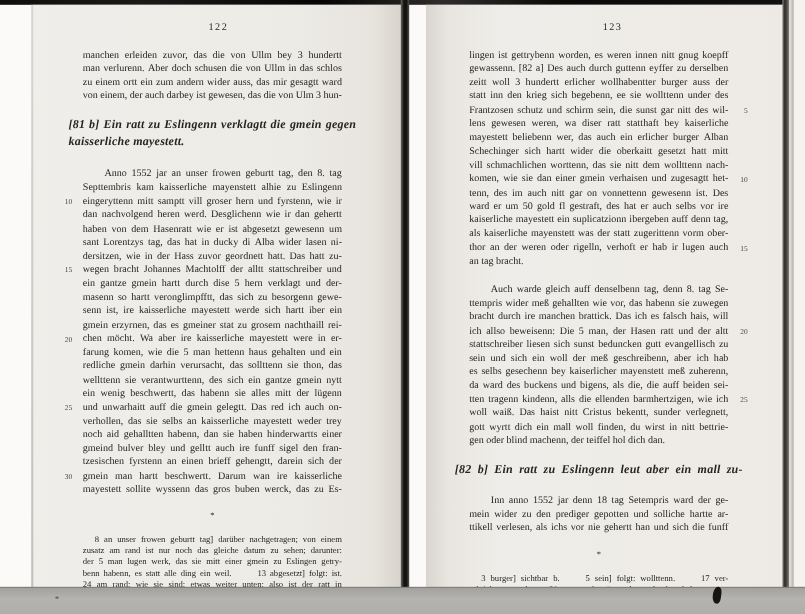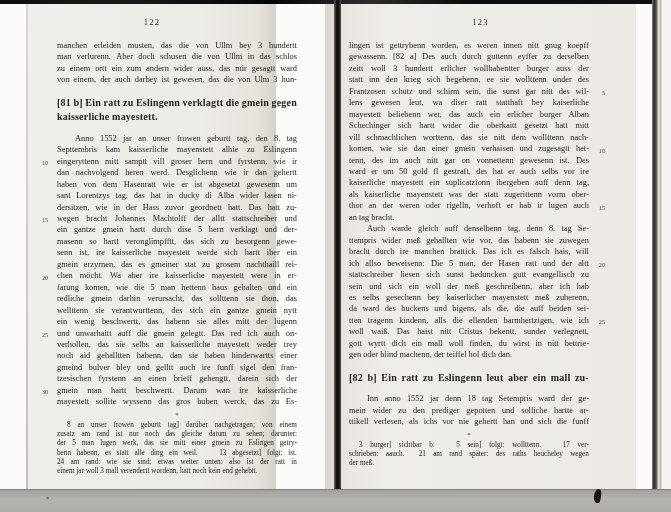--- a/index.html
+++ b/index.html
@@ -10,44 +10,44 @@
     font-family:"Liberation Serif","DejaVu Serif",serif;
     color:#262421;
   }
   .top-strip {
     position:absolute; left:0; top:0; width:671px; height:4px;
     background:linear-gradient(90deg,#0e0e0d 0%,#1a1a18 18%,#050505 40%,#2e2d2b 55%,#0a0a09 70%,#111110 100%);
   }
   .left-edge { position:absolute; left:26px; top:4px; width:2px; height:486px;
     background:linear-gradient(180deg,#d8d5cf,#c3c0b9); }
   .page { position:absolute; top:4px; height:486px; }
-  .page-left  { left:28px;  width:248px;
+  .page-left  { left:28px;  width:308px;
     background:linear-gradient(90deg,#f0eeea 0%,#edebe6 70%,#e7e4de 92%,#d6d2ca 100%); }
-  .page-right { left:325px; width:311px;
+  .page-right { left:355px; width:311px;
     background:linear-gradient(90deg,#d9d5ce 0%,#e9e6e1 6%,#efede9 20%,#edeae5 100%); }
   .gutter { position:absolute; left:334px; top:0; width:7px; height:512px;
     background:linear-gradient(90deg,#6b6760 0%,#191714 35%,#11100e 65%,#55524b 100%); }
   .right-edge { position:absolute; left:652px; top:0; width:19px; height:512px;
     background:linear-gradient(90deg,#8a867e 0px,#2a2825 2px,#6e6a63 5px,#e5e3df 6px,#b9b6b0 9px,#f4f3f0 10px,#f4f3f0 19px); }
   .bottom-band { position:absolute; left:0; bottom:0; width:671px; height:22px;
     background:linear-gradient(180deg,#a3a19d 0%,#b5b3af 40%,#b0aeaa 100%);
     border-top:1px solid #82807c; }
   .ink-blob { position:absolute; left:594px; top:489px; width:7px; height:14px;
     background:#171411; border-radius:55% 45% 40% 60%; transform:rotate(9deg); }
   .speck { position:absolute; left:46px; top:497px; width:3px; height:2px;
     background:#6b6862; border-radius:50%; }
 
   .column { position:relative; margin-left:29px; width:240px; }
   .page-right .column { margin-left:24px; }
 
   .pagenum { text-align:center; font-size:8.5px; letter-spacing:1.2px;
     padding-top:13px; height:10px; margin-bottom:13px; color:#2b2926; }
 
-  .block { margin:0; }
-  .block.heading { margin:10px 0 8px; }
+  .block { margin:12px; }
+  .block.heading { margin:10px 0 8px;font-style:italic; }
   .block.separator { text-align:center; font-size:7px; line-height:8px; margin:3px 0 2px; color:#2b2926; }
 
   .line { position:relative; display:flex; justify-content:space-between;
     font-size:8.4px; line-height:11.45px; }
   .line span { white-space:pre; }
   .line.plain  { display:block; text-align:left; }
   .line.center { display:block; text-align:left; }
   .line.indent { padding-left:18px;align-items:center; }
 
   .heading .line { font-size:10px; line-height:14.5px; font-weight:bold; letter-spacing:0.2px; }
@@ -66,21 +66,21 @@
   <div class="top-strip"></div>
   <div class="left-edge"></div>
 
   <div class="page page-left">
     <div class="pagenum">122</div>
     <div class="column">
         <div class="block para">
           <div class="line">
             <span>manchen</span>
             <span>erleiden</span>
-            <span>musten,</span>
+            <span>zuvor,</span>
             <span>das</span>
             <span>die</span>
             <span>von</span>
             <span>Ullm</span>
             <span>bey</span>
             <span>3</span>
             <span>hundertt</span>
           </div>
           <div class="line">
             <span>man</span>
@@ -568,21 +568,21 @@
             <span>die</span>
             <span>sunst</span>
             <span>gar</span>
             <span>nitt</span>
             <span>des</span>
             <span>wil-</span>
           </div>
           <div class="line">
             <span>lens</span>
             <span>gewesen</span>
-            <span>leut,</span>
+            <span>weren,</span>
             <span>wa</span>
             <span>diser</span>
             <span>ratt</span>
             <span>statthaft</span>
             <span>bey</span>
             <span>kaiserliche</span>
           </div>
           <div class="line">
             <span>mayestett</span>
             <span>beliebenn</span>

